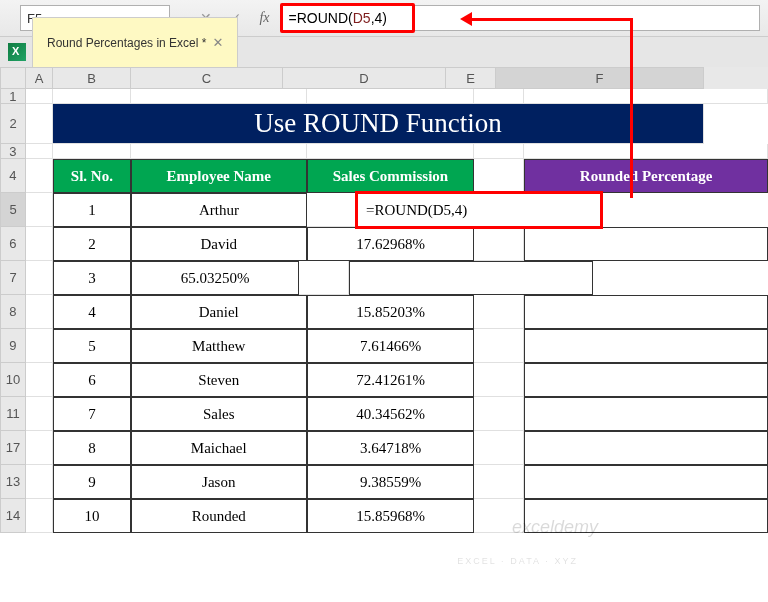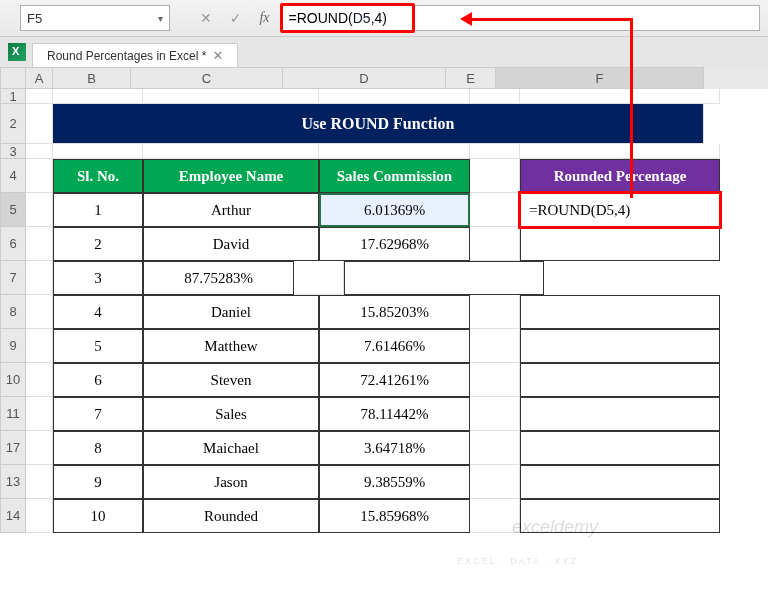--- a/index.html
+++ b/index.html
@@ -7,48 +7,48 @@
 .namebox-bar{position:absolute;top:0;left:0;right:0;height:37px;background:linear-gradient(#f3f3f3,#e8e8e8);border-bottom:1px solid #ccc;display:flex;align-items:center}
 .namebox{width:150px;height:26px;margin-left:20px;background:#fff;border:1px solid #b0b0b0;display:flex;align-items:center;padding:0 6px;font-size:13px;color:#333}
 .namebox-dd{margin-left:auto;font-size:10px;color:#666}
 .fnbtns{display:flex;align-items:center;gap:18px;margin-left:30px;color:#999;font-size:14px}
 .fx{font-style:italic;font-family:'Times New Roman',serif;font-size:14px;color:#666}
 .formula-input{flex:1;height:26px;background:#fff;border:1px solid #b0b0b0;margin:0 8px 0 12px;display:flex;align-items:center;padding:0 6px;font-size:14px;position:relative}
 .formula-highlight{position:absolute;top:-3px;left:-3px;width:135px;height:30px;border:3px solid #ff0000;border-radius:2px;pointer-events:none}
 .tab-bar{position:absolute;top:37px;left:0;right:0;height:30px;background:#e6e6e6;display:flex;align-items:flex-end;padding-left:8px}
 .excel-icon{width:18px;height:18px;background:linear-gradient(135deg,#107c41,#21a366);margin-right:6px;align-self:center;position:relative}
 .excel-icon::after{content:"X";position:absolute;color:#fff;font-size:11px;font-weight:bold;left:4px;top:2px}
-.tab{background:#ffffff;padding:4px 14px;font-size:12px;color:#333;border:1px solid #ccc;border-bottom:none;display:flex;align-items:center;gap:6px}
+.tab{background:#fef9c3;padding:17px 14px;font-size:12px;color:#333;border:1px solid #ccc;border-bottom:none;display:flex;align-items:center;gap:6px}
 .tab-close{color:#888;font-size:13px}
 .grid-area{position:absolute;top:67px;left:0;right:0;bottom:0}
 .col-headers{display:flex;height:22px;background:#e8e8e8}
 .corner{width:26px;border:1px solid #ccc;background:#e8e8e8}
 .ch{border:1px solid #ccc;border-left:none;display:flex;align-items:center;justify-content:center;font-size:13px;color:#555;background:#e8e8e8}
 .ch-A{width:27px}.ch-B{width:78px}.ch-C{width:152px}.ch-D{width:163px}.ch-E{width:50px}.ch-F{width:208px}
 .ch.active{background:#d4d4d4}
 .row{display:flex;height:34px}
 .row.short{height:15px}
 .rh{width:26px;border:1px solid #ccc;border-top:none;background:#e8e8e8;display:flex;align-items:center;justify-content:center;font-size:13px;color:#555}
 .rh.active{background:#d4d4d4}
 .cell{border:1px solid #e0e0e0;border-top:none;border-left:none;background:#fff}
-.c-A{width:27px}.c-B{width:90px}.c-C{width:176px}.c-D{width:151px}.c-E{width:50px}.c-F{width:200px}
-.title-cell{background:#002060;color:#fff;font-size:16px;font-weight:bold;display:flex;align-items:center;justify-content:center;font-family:'Times New Roman',serif}
+.c-A{width:27px}.c-B{width:78px}.c-C{width:176px}.c-D{width:168px}.c-E{width:50px}.c-F{width:244px}
+.title-cell{background:#002060;color:#fff;font-size:27px;font-weight:normal;display:flex;align-items:center;justify-content:center;font-family:'Times New Roman',serif}
 .hdr-green{background:#00a651;color:#fff;font-weight:bold;display:flex;align-items:center;justify-content:center;font-size:15px;border:1px solid #333!important;font-family:'Times New Roman',serif}
 .hdr-purple{background:#7030a0;color:#fff;font-weight:bold;display:flex;align-items:center;justify-content:center;font-size:15px;border:1px solid #333!important;font-family:'Times New Roman',serif}
 .dcell{border:1px solid #333!important;display:flex;align-items:center;justify-content:center;font-size:15px;font-family:'Times New Roman',serif;color:#000}
 .selected{background:#e8f0fe;position:relative}
 .selected::after{content:"";position:absolute;inset:-1px;border:2px solid #217346;pointer-events:none}
 .editing{position:relative}
 .editing::after{content:"";position:absolute;inset:-3px;border:3px solid #ff0000;pointer-events:none}
 .arrow-line{position:absolute;border-top:3px solid #ff0000;pointer-events:none}
 .arrow-vert{position:absolute;border-left:3px solid #ff0000;pointer-events:none}
 .arrow-head{position:absolute;width:0;height:0;pointer-events:none}
 .watermark{position:absolute;bottom:64px;right:170px;font-size:18px;color:rgba(0,0,0,0.15);font-style:italic;pointer-events:none;font-family:Liberation Sans, sans-serif}
 .watermark-sub{position:absolute;bottom:36px;right:190px;font-size:9px;color:rgba(0,0,0,0.12);letter-spacing:2px;pointer-events:none}
-.formula-text .ref{color:#0f172a}
+.formula-text .ref{color:#7f1d1d}
 </style>
 </head>
 <body>
 
 <div class="namebox-bar">
   <div class="namebox">
     <span>F5</span>
     <span class="namebox-dd">▾</span>
   </div>
   <div class="fnbtns">
@@ -116,38 +116,37 @@
     <div class="cell c-E"></div>
     <div class="cell c-F hdr-purple">Rounded Percentage</div>
   </div>
 
   <div id="data-rows">
       <div class="row">
         <div class="rh active">5</div>
         <div class="cell c-A"></div>
         <div class="cell c-B dcell">1</div>
         <div class="cell c-C dcell">Arthur</div>
-        <div class="cell c-D dcell selected">6.01369%</div>
         <div class="cell c-E"></div>
         <div class="cell c-F dcell editing" style="justify-content: flex-start; padding-left: 8px;">=ROUND(D5,4)</div>
       </div>
       <div class="row">
         <div class="rh">6</div>
         <div class="cell c-A"></div>
         <div class="cell c-B dcell">2</div>
         <div class="cell c-C dcell">David</div>
         <div class="cell c-D dcell">17.62968%</div>
         <div class="cell c-E"></div>
         <div class="cell c-F dcell"></div>
       </div>
       <div class="row">
         <div class="rh">7</div>
         <div class="cell c-A"></div>
         <div class="cell c-B dcell">3</div>
-        <div class="cell c-D dcell">87.75283%</div>
+        <div class="cell c-D dcell">65.03250%</div>
         <div class="cell c-E"></div>
         <div class="cell c-F dcell"></div>
       </div>
       <div class="row">
         <div class="rh">8</div>
         <div class="cell c-A"></div>
         <div class="cell c-B dcell">4</div>
         <div class="cell c-C dcell">Daniel</div>
         <div class="cell c-D dcell">15.85203%</div>
         <div class="cell c-E"></div>
@@ -169,21 +168,21 @@
         <div class="cell c-C dcell">Steven</div>
         <div class="cell c-D dcell">72.41261%</div>
         <div class="cell c-E"></div>
         <div class="cell c-F dcell"></div>
       </div>
       <div class="row">
         <div class="rh">11</div>
         <div class="cell c-A"></div>
         <div class="cell c-B dcell">7</div>
         <div class="cell c-C dcell">Sales</div>
-        <div class="cell c-D dcell">78.11442%</div>
+        <div class="cell c-D dcell">40.34562%</div>
         <div class="cell c-E"></div>
         <div class="cell c-F dcell"></div>
       </div>
       <div class="row">
         <div class="rh">17</div>
         <div class="cell c-A"></div>
         <div class="cell c-B dcell">8</div>
         <div class="cell c-C dcell">Maichael</div>
         <div class="cell c-D dcell">3.64718%</div>
         <div class="cell c-E"></div>

